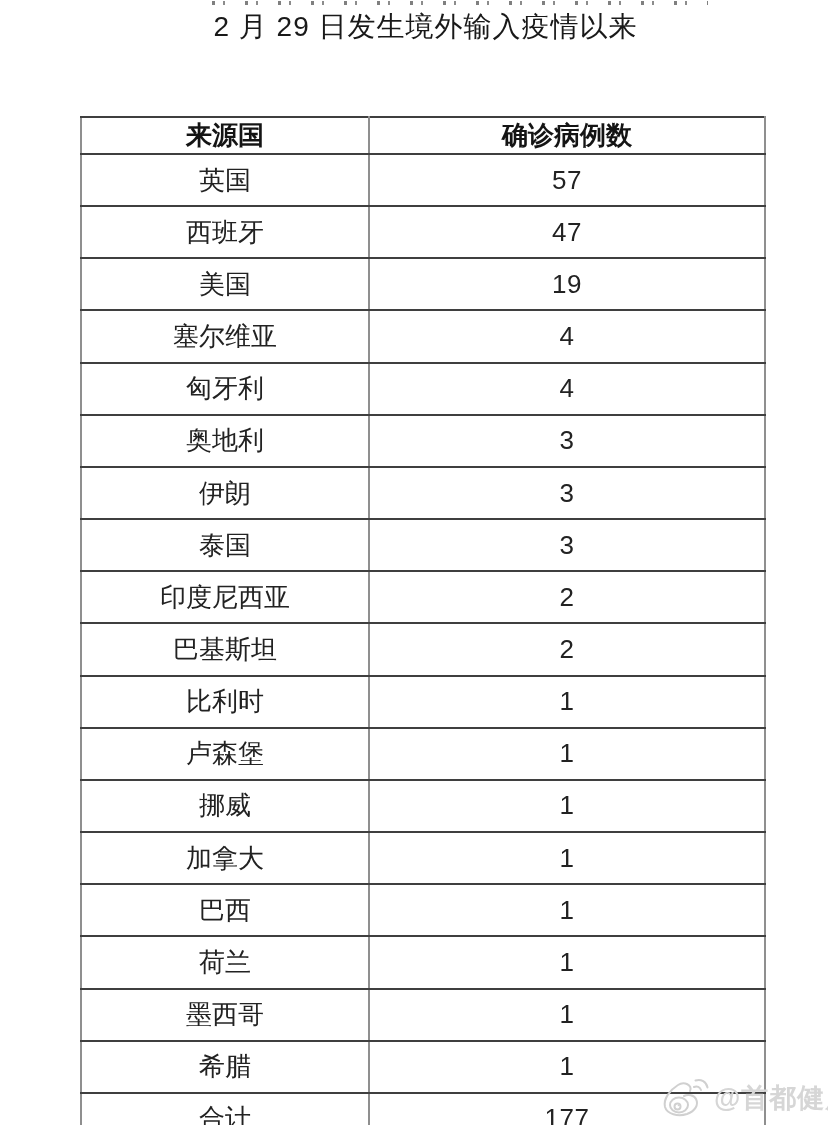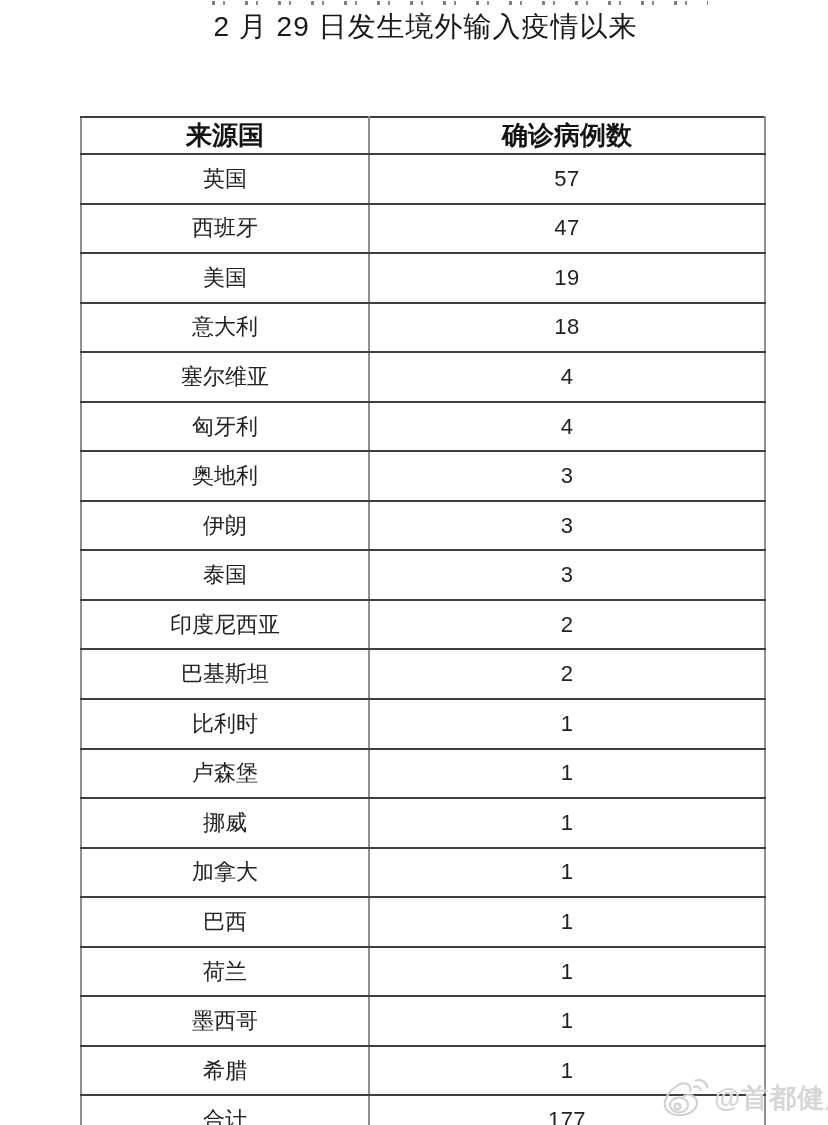--- a/index.html
+++ b/index.html
@@ -47,21 +47,21 @@
   table.cases col.c-country { width: 288px; }
   table.cases col.c-cases   { width: 396px; }
 
   table.cases th, table.cases td {
     border-top: 2px solid #3f3f3f;
     border-bottom: 2px solid #3f3f3f;
     border-left: 2px solid #8f8f8f;
     border-right: 2px solid #8f8f8f;
     text-align: center;
     vertical-align: middle;
-    font-size: 22px;
+    font-size: 26px;
     padding: 0;
     background: #ffffff;
   }
   table.cases th { font-weight: 700; font-size: 26px; color: #141414; }
   table.cases td { font-weight: 400; color: #222222; }
   table.cases td.num { letter-spacing: 0.5px; }
 
   .watermark {
     position: absolute;
     left: 660px; top: 1077px;
@@ -108,24 +108,20 @@
   <tr>
     <td>西班牙</td>
     <td class="num">47</td>
   </tr>
 
   <tr>
     <td>美国</td>
     <td class="num">19</td>
   </tr>
 
-  <tr>
-    <td>意大利</td>
-    <td class="num">18</td>
-  </tr>
 
 
   <tr>
     <td>塞尔维亚</td>
     <td class="num">4</td>
   </tr>
 
   <tr>
     <td>匈牙利</td>
     <td class="num">4</td>

